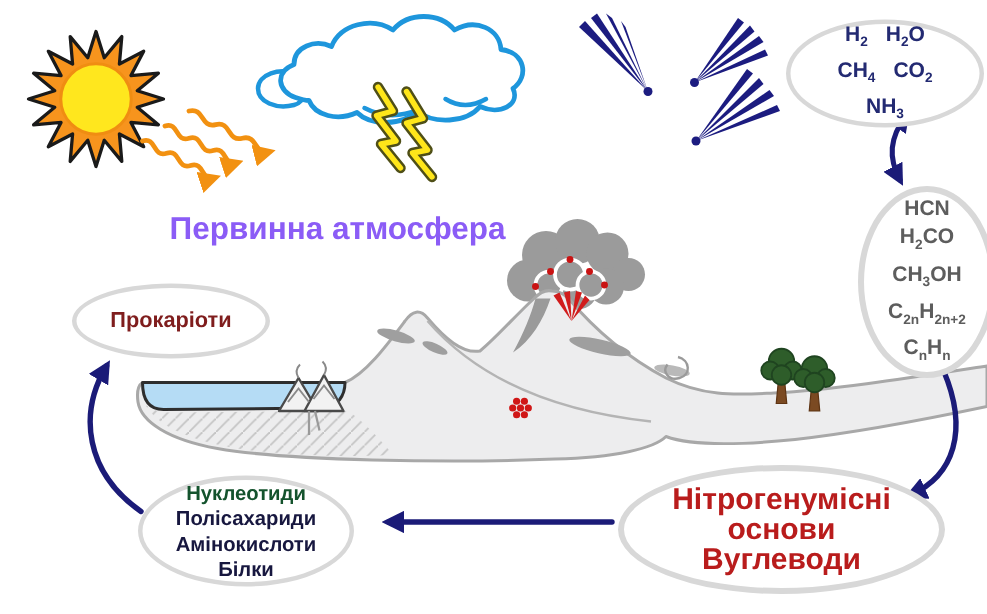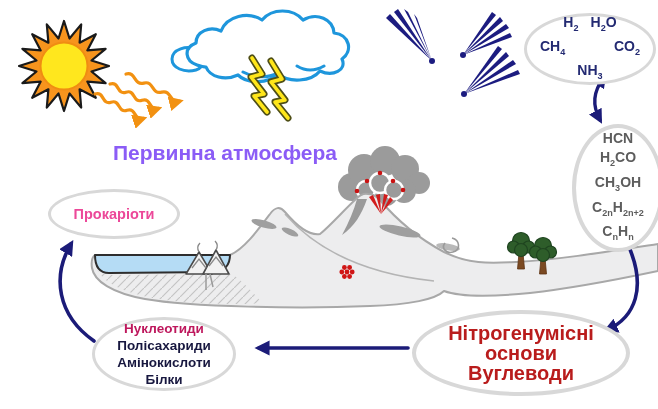--- a/index.html
+++ b/index.html
@@ -5,28 +5,28 @@
   html,body{margin:0;padding:0;background:#fff}
   .stage{position:relative;width:658px;height:409px;background:#fff;overflow:hidden;
          font-family:"Liberation Sans","DejaVu Sans",sans-serif}
   .scene{position:absolute;left:0;top:0;width:658px;height:409px}
   .node{position:absolute;background:#fff;border:3px solid #d8d8d8;border-radius:50%;
         display:flex;flex-direction:column;align-items:center;justify-content:center;
         text-align:center;font-weight:bold;box-sizing:border-box}
   #node-gases{left:524px;top:13px;width:132px;height:72px;color:#232a72;font-size:14px;line-height:18px}
   #node-organics{left:572px;top:124px;width:92px;height:128px;border-width:4px;color:#5d5d5d;
                  font-size:14px;line-height:19px}
-  #node-prokaryotes{left:48px;top:189px;width:132px;height:50px;color:#ec4899;font-size:14.5px}
+  #node-prokaryotes{left:48px;top:189px;width:132px;height:50px;color:#7f1d1d;font-size:14.5px}
   #node-monomers{left:92px;top:317px;width:144px;height:74px;color:#17173f;font-size:13.5px;line-height:17px}
   #node-products{left:412px;top:310px;width:218px;height:86px;border-width:4px;color:#b91c1c;
                  font-size:20px;line-height:20px}
-  .hl{color:#be185d}
+  .hl{color:#14532d}
   .title{position:absolute;left:113px;top:141px;font-size:21px;font-weight:bold;color:#8b5cf6;white-space:nowrap}
   .frow{display:flex;gap:12px;justify-content:center;width:100%}
-  .spread{justify-content:space-between;padding:0 13px;box-sizing:border-box}
+  .spread{justify-content:center;padding:0 13px;box-sizing:border-box}
   .formula{white-space:nowrap}
   sub{font-size:0.65em}
 </style>
 </head>
 <body>
 
 <div class="stage">
 
   <svg class="scene" viewBox="0 0 658 409">
     <defs>

